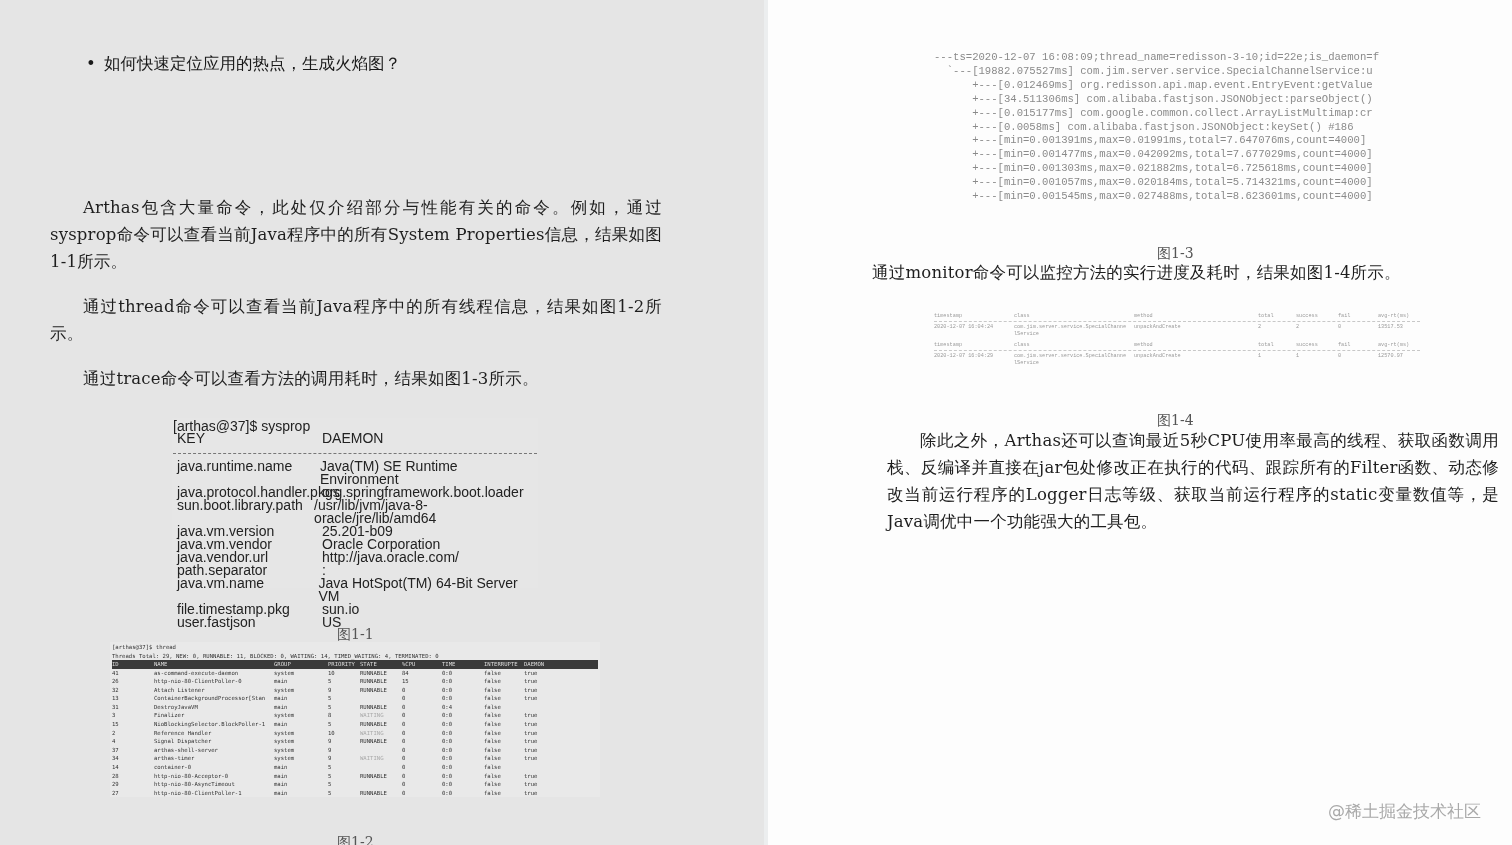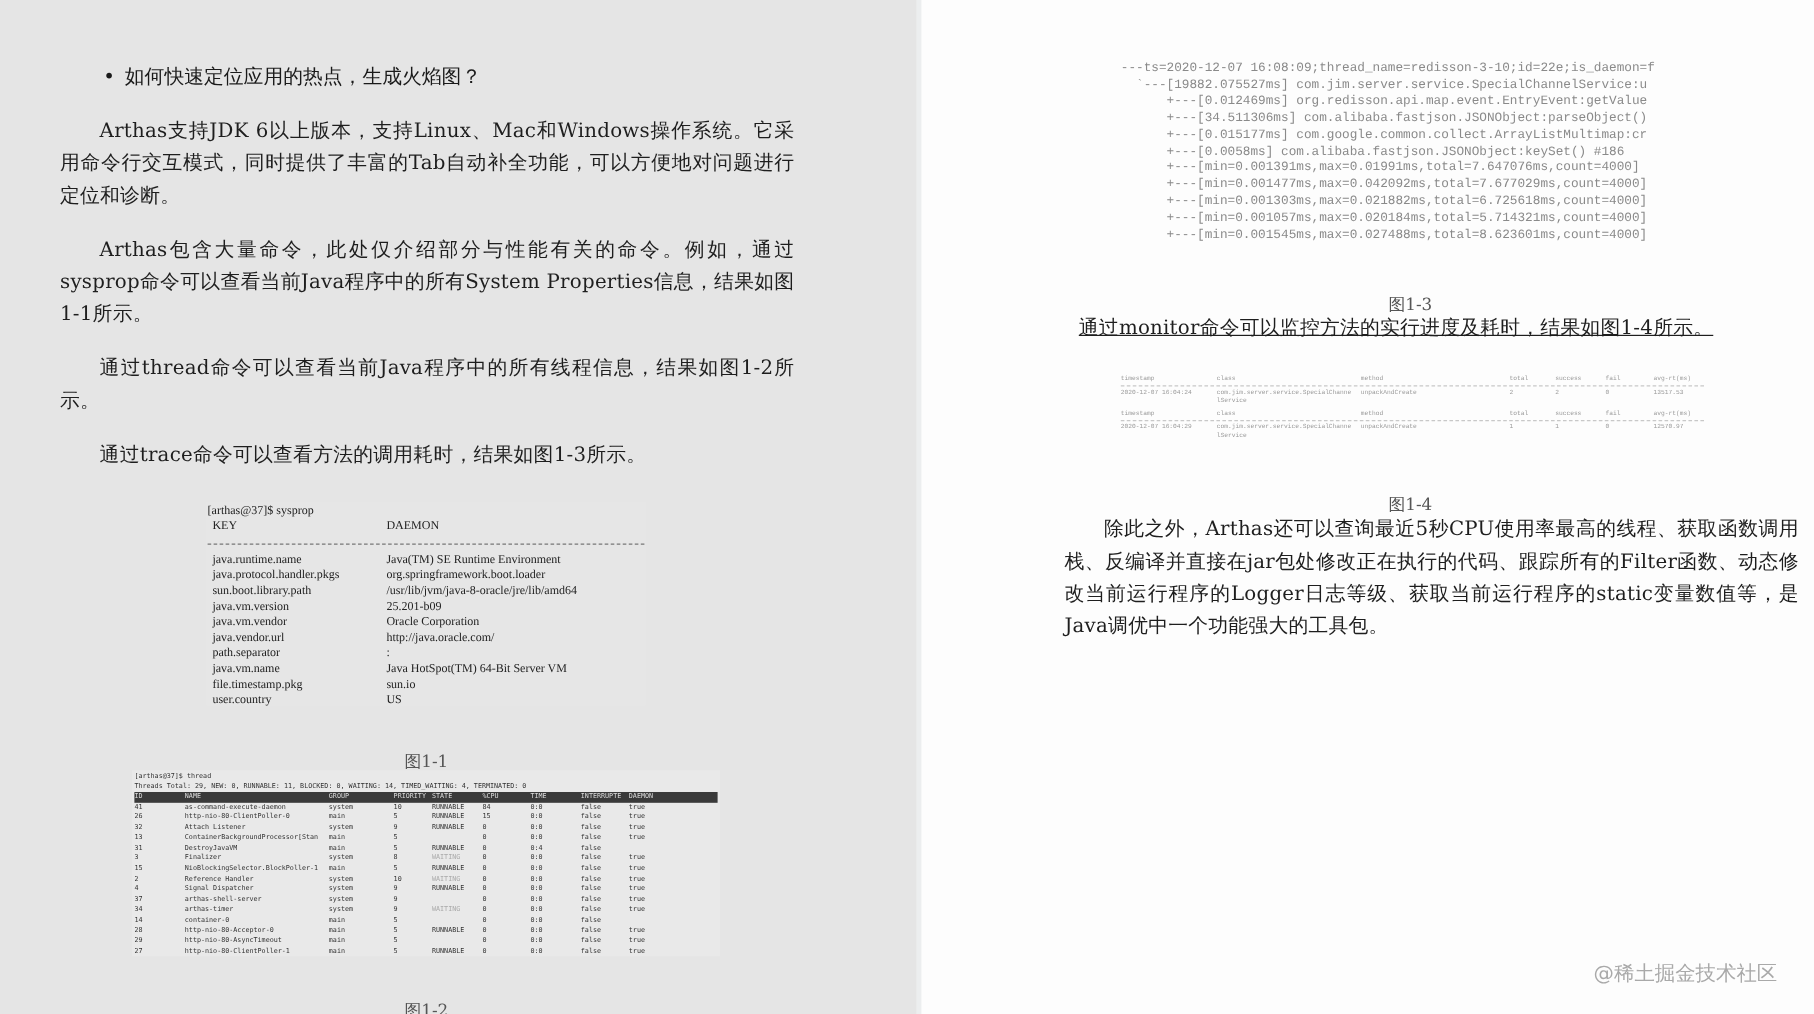--- a/index.html
+++ b/index.html
@@ -13,21 +13,21 @@
 
   .para { position: absolute; font-size: 16.5px; line-height: 27px; letter-spacing: 0.2px; color: #1e1e1e; text-align: justify; }
   .indent { text-indent: 2em; }
 
   .bullet { position: absolute; left: 86px; top: 50px; font-size: 16.5px; line-height: 27px; }
   .bullet .dot { display: inline-block; width: 18px; }
 
   .caption { position: absolute; font-size: 14px; color: #555; font-family: "DejaVu Serif", serif; margin-top: 28px; }
 
   
-  .fig-sysprop { position: absolute; left: 172px; top: 418px; width: 366px; height: 170px; background: #e6e6e6; font-family: Liberation Serif, serif; font-size: 10px; color: #222; padding: 2px 1px; }
+  .fig-sysprop { position: absolute; left: 172px; top: 418px; width: 366px; height: 170px; background: #e6e6e6; font-family: Liberation Sans, sans-serif; font-size: 14px; color: #222; padding: 2px 1px; }
   .fig-sysprop .cmd { line-height: 12px; }
   .fig-sysprop .hdr { display: flex; line-height: 13px; padding-left: 4px; }
   .fig-sysprop .sep { border-top: 1px dashed #777; margin: 8px 0 6px 0; }
   .fig-sysprop .row { display: flex; line-height: 13px; padding-left: 4px; }
   .fig-sysprop .k { width: 145px; }
 
   
   .fig-thread { position: absolute; left: 110px; top: 642px; width: 490px; height: 155px; background: #e9e9e9; font-family: "DejaVu Sans Mono", "Liberation Mono", monospace; font-size: 5.6px; color: #333; padding: 1px 2px; }
   .fig-thread .line { line-height: 8.5px; white-space: nowrap; }
   .fig-thread .thead { background: #3a3a3a; color: #ddd; display: flex; line-height: 8.5px; }
@@ -52,21 +52,20 @@
   .watermark { position: absolute; left: 1328px; top: 800px; font-family: "DejaVu Sans", sans-serif; font-size: 17px; color: #a9a9a9; }
 </style>
 </head>
 <body>
 
 <div class="page page-left">
   <div class="bullet">
     <span class="dot">•</span><span>如何快速定位应用的热点，生成火焰图？</span>
   </div>
 
-  <p class="para indent" style="left:50px; top:95px; width:612px;">Arthas支持JDK 6以上版本，支持Linux、Mac和Windows操作系统。它采用命令行交互模式，同时提供了丰富的Tab自动补全功能，可以方便地对问题进行定位和诊断。</p>
   <p class="para indent" style="left:50px; top:194px; width:612px;">Arthas包含大量命令，此处仅介绍部分与性能有关的命令。例如，通过sysprop命令可以查看当前Java程序中的所有System Properties信息，结果如图1-1所示。</p>
   <p class="para indent" style="left:50px; top:293px; width:612px;">通过thread命令可以查看当前Java程序中的所有线程信息，结果如图1-2所示。</p>
   <p class="para indent" style="left:50px; top:365px; width:612px;">通过trace命令可以查看方法的调用耗时，结果如图1-3所示。</p>
 
   <div class="fig-sysprop">
     <div class="cmd">[arthas@37]$ sysprop</div>
     <div class="hdr">
       <span class="k">KEY</span>
       <span>DAEMON</span>
     </div>
@@ -102,21 +101,21 @@
         </div>
         <div class="row">
           <span class="k">java.vm.name</span>
           <span>Java HotSpot(TM) 64-Bit Server VM</span>
         </div>
         <div class="row">
           <span class="k">file.timestamp.pkg</span>
           <span>sun.io</span>
         </div>
         <div class="row">
-          <span class="k">user.country</span>
+          <span class="k">user.fastjson</span>
           <span>US</span>
         </div>
       </div>
   </div>
   <div class="caption" style="left:337px; top:598px;">图1-1</div>
 
   <div class="fig-thread">
     <div class="line">[arthas@37]$ thread</div>
     <div class="line">Threads Total: 29, NEW: 0, RUNNABLE: 11, BLOCKED: 0, WAITING: 14, TIMED_WAITING: 4, TERMINATED: 0</div>
     <div class="thead" id="thread-head">
@@ -302,21 +301,21 @@
 </div>
 
 <div class="gutter"></div>
 
 <div class="page page-right">
 </div>
 
 <div class="fig-trace" id="trace-lines"><div>---ts=2020-12-07 16:08:09;thread_name=redisson-3-10;id=22e;is_daemon=f</div><div>  `---[19882.075527ms] com.jim.server.service.SpecialChannelService:u</div><div>      +---[0.012469ms] org.redisson.api.map.event.EntryEvent:getValue</div><div>      +---[34.511306ms] com.alibaba.fastjson.JSONObject:parseObject()</div><div>      +---[0.015177ms] com.google.common.collect.ArrayListMultimap:cr</div><div>      +---[0.0058ms] com.alibaba.fastjson.JSONObject:keySet() #186</div><div>      +---[min=0.001391ms,max=0.01991ms,total=7.647076ms,count=4000]</div><div>      +---[min=0.001477ms,max=0.042092ms,total=7.677029ms,count=4000]</div><div>      +---[min=0.001303ms,max=0.021882ms,total=6.725618ms,count=4000]</div><div>      +---[min=0.001057ms,max=0.020184ms,total=5.714321ms,count=4000]</div><div>      +---[min=0.001545ms,max=0.027488ms,total=8.623601ms,count=4000]</div></div>
 <div class="caption" style="left:1157px; top:217px;">图1-3</div>
 
-<p class="para indent" style="left:866px; top:259px; width:612px;text-decoration:underline;">通过monitor命令可以监控方法的实行进度及耗时，结果如图1-4所示。</p>
+<p class="para indent" style="left:839px; top:259px; width:612px;">通过monitor命令可以监控方法的实行进度及耗时，结果如图1-4所示。</p>
 
 <div class="fig-monitor" id="monitor">
     <div class="block">
       <div class="mh">
         <span class="m0">timestamp</span>
         <span class="m1">class</span>
         <span class="m2">method</span>
         <span class="m3">total</span>
         <span class="m4">success</span>
         <span class="m5">fail</span>

